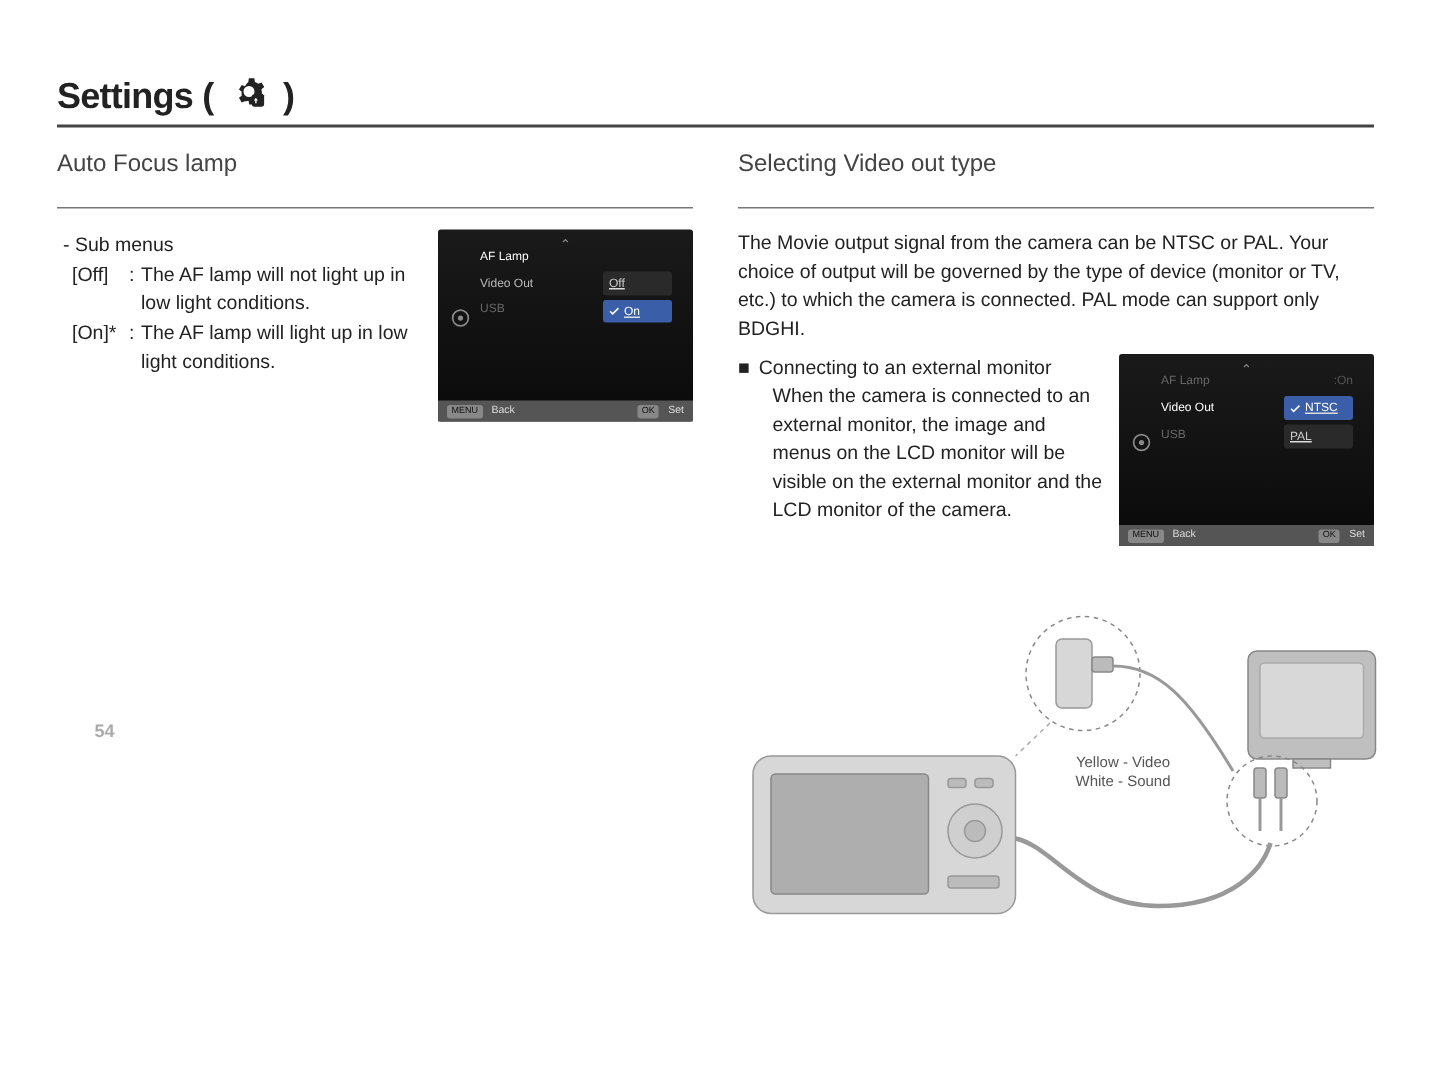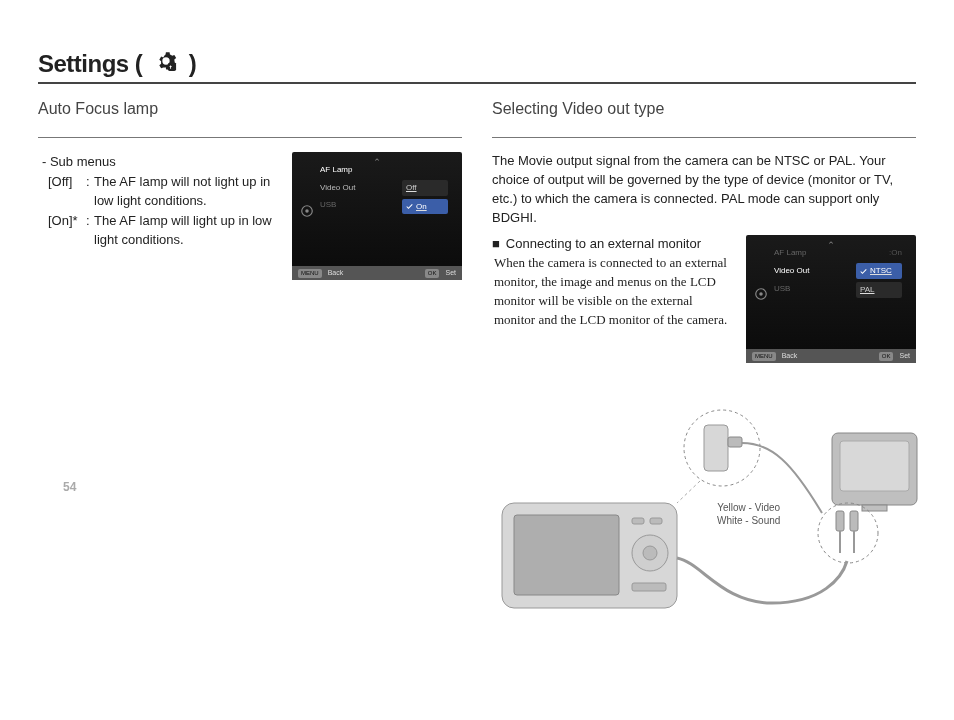--- a/index.html
+++ b/index.html
@@ -145,21 +145,21 @@
       <div class="subhead">Selecting Video out type</div>
       <div class="body-text">
         <div class="para">The Movie output signal from the camera can be NTSC or PAL. Your choice of output will be governed by the type of device (monitor or TV, etc.) to which the camera is connected. PAL mode can support only BDGHI.</div>
 
         <div class="right-flex">
           <div class="bullet-block">
             <div class="bullet-row">
               <div class="bullet-mark">■</div>
               <div>Connecting to an external monitor</div>
             </div>
-            <div style="margin-left:2px;font-family:Liberation Serif, serif;">When the camera is connected to an external monitor, the image and menus on the LCD monitor will be visible on the external monitor and the LCD monitor of the camera.</div>
+            <div style="margin-left:23px;">When the camera is connected to an external monitor, the image and menus on the LCD monitor will be visible on the external monitor and the LCD monitor of the camera.</div>
           </div>
 
           <div class="lcd">
             <div class="lcd-inner">
               <span class="lcd-arrow up">⌃</span>
               <div class="lcd-side-icon">
                 <svg width="14" height="14" viewBox="0 0 24 24">
                     <circle cx="12" cy="12" r="9" fill="none" stroke="#888" stroke-width="2"></circle>
                     <circle cx="12" cy="12" r="3" fill="#888"></circle>
                   </svg>

